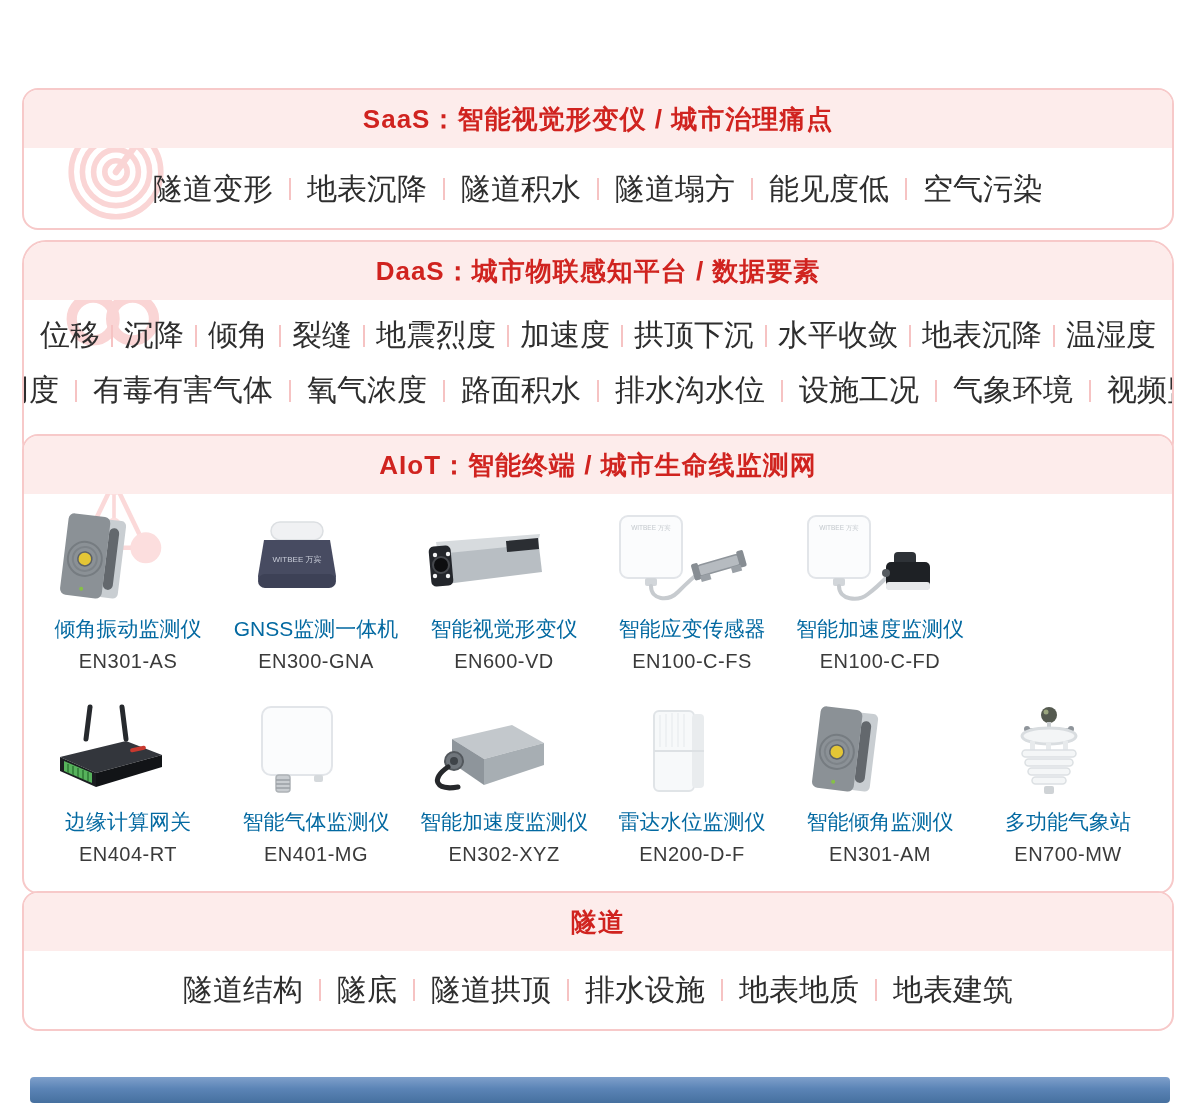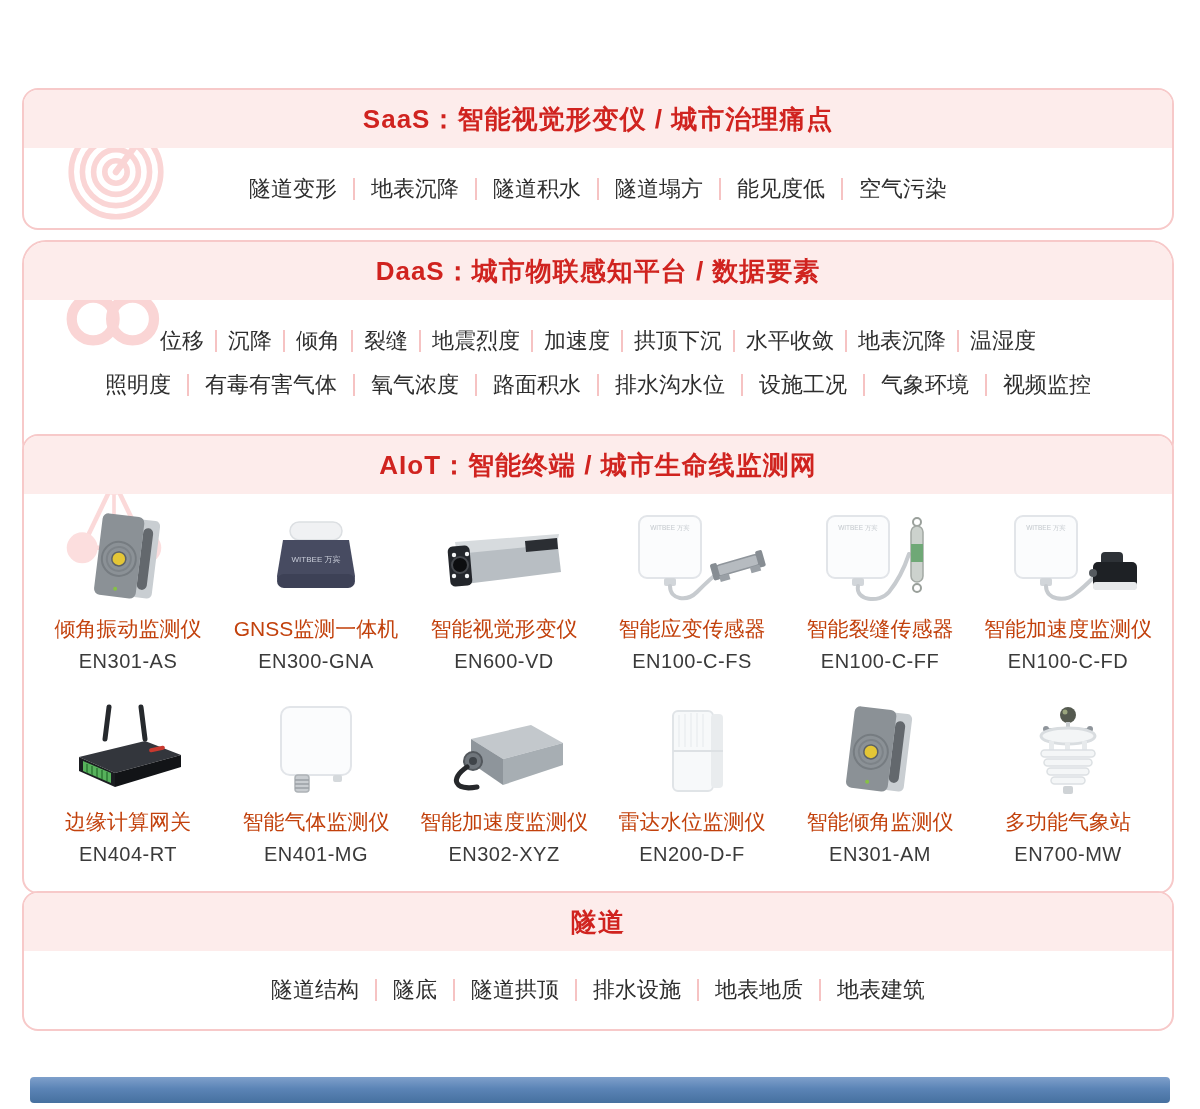--- a/index.html
+++ b/index.html
@@ -15,28 +15,28 @@
   #sec-saas{top:88px;height:142px;}
   #sec-daas{top:240px;height:226px;border-radius:24px;}
   #sec-aiot{top:434px;height:460px;}
   #sec-tunnel{top:891px;height:140px;}
 
   #sec-saas .card-body{height:82px;}
   #sec-daas .card-body{height:126px;gap:14px;font-family:Liberation Serif, serif;}
   #sec-tunnel .card-body{height:78px;}
 
   .item-row{display:flex;justify-content:center;align-items:center;}
-  .item{padding:0 16px;font-size:22px;color:#2e2e2e;white-space:nowrap;}
+  .item{padding:0 16px;font-size:30px;color:#2e2e2e;white-space:nowrap;}
   .row-tight .item{padding:0 11px;}
   .sep{width:2px;height:22px;background:#f6c3c3;flex:0 0 2px;}
 
   .device-grid{display:grid;grid-template-columns:repeat(6,1fr);padding:12px 10px 0;position:relative;z-index:2;}
   .device{text-align:center;}
-  .device-fig{height:100px;display:flex;align-items:flex-end;justify-content:center;}
-  .device-name{font-size:21px;color:#c2410c;margin-top:9px;white-space:nowrap;}
+  .device-fig{height:100px;display:flex;align-items:flex-end;justify-content:flex-start;}
+  .device-name{font-size:21px;color:#0369a1;margin-top:9px;white-space:nowrap;}
   .device-model{font-size:20px;color:#3a3a3a;margin-top:7px;letter-spacing:.5px;}
   .row2{margin-top:14px;}
 
   .deco{position:absolute;z-index:1;pointer-events:none;}
   .deco-radar{left:36px;top:26px;}
   .deco-infinity{left:28px;top:34px;}
   .deco-molecule{left:40px;top:24px;}
 
   .ground-bar{position:absolute;left:30px;top:1077px;width:1140px;height:26px;border-radius:4px;
               background:linear-gradient(180deg,#7fa0cb 0%,#5b84b6 45%,#46709f 100%);}
@@ -203,36 +203,20 @@
               <rect x="141" y="47" width="7" height="17" rx="2" fill="#878d93"></rect>
               <rect x="100" y="61" width="10" height="6" fill="#9aa0a6"></rect>
               <rect x="132" y="61" width="10" height="6" fill="#9aa0a6"></rect>
             </g>
           </svg>
         </div>
         <div class="device-name">智能应变传感器</div>
         <div class="device-model">EN100-C-FS</div>
       </div>
 
-      <div class="device">
-        <div class="device-fig">
-          <svg width="150" height="96" viewBox="0 0 150 96">
-            <rect x="22" y="6" width="62" height="62" rx="8" fill="#fbfcfd" stroke="#e2e5e9" stroke-width="2"></rect>
-            <text x="53" y="20" font-size="6.5" fill="#c3c8cd" text-anchor="middle">WITBEE 万宾</text>
-            <rect x="47" y="68" width="12" height="8" rx="2" fill="#d2d6da"></rect>
-            <path d="M53 76 C50 90 74 94 84 82 C92 72 100 56 104 44" fill="none" stroke="#c7cbcf" stroke-width="4" stroke-linecap="round"></path>
-            <circle cx="112" cy="12" r="4" fill="none" stroke="#9aa09b" stroke-width="2"></circle>
-            <rect x="106" y="16" width="12" height="56" rx="6" fill="#ccd2cd" stroke="#a3a9a4" stroke-width="1.5"></rect>
-            <rect x="106" y="34" width="12" height="18" fill="#6fa876"></rect>
-            <circle cx="112" cy="78" r="4" fill="none" stroke="#9aa09b" stroke-width="2"></circle>
-          </svg>
-        </div>
-        <div class="device-name">智能裂缝传感器</div>
-        <div class="device-model">EN100-C-FF</div>
-      </div>
 
       <div class="device">
         <div class="device-fig">
           <svg width="150" height="96" viewBox="0 0 150 96">
             <rect x="22" y="6" width="62" height="62" rx="8" fill="#fbfcfd" stroke="#e2e5e9" stroke-width="2"></rect>
             <text x="53" y="20" font-size="6.5" fill="#c3c8cd" text-anchor="middle">WITBEE 万宾</text>
             <rect x="47" y="68" width="12" height="8" rx="2" fill="#d2d6da"></rect>
             <path d="M53 76 C53 90 72 92 82 84 C90 78 94 74 100 68" fill="none" stroke="#c7cbcf" stroke-width="4" stroke-linecap="round"></path>
             <rect x="108" y="42" width="22" height="14" rx="4" fill="#2e3237"></rect>
             <rect x="100" y="52" width="44" height="28" rx="5" fill="#1e2125"></rect>

